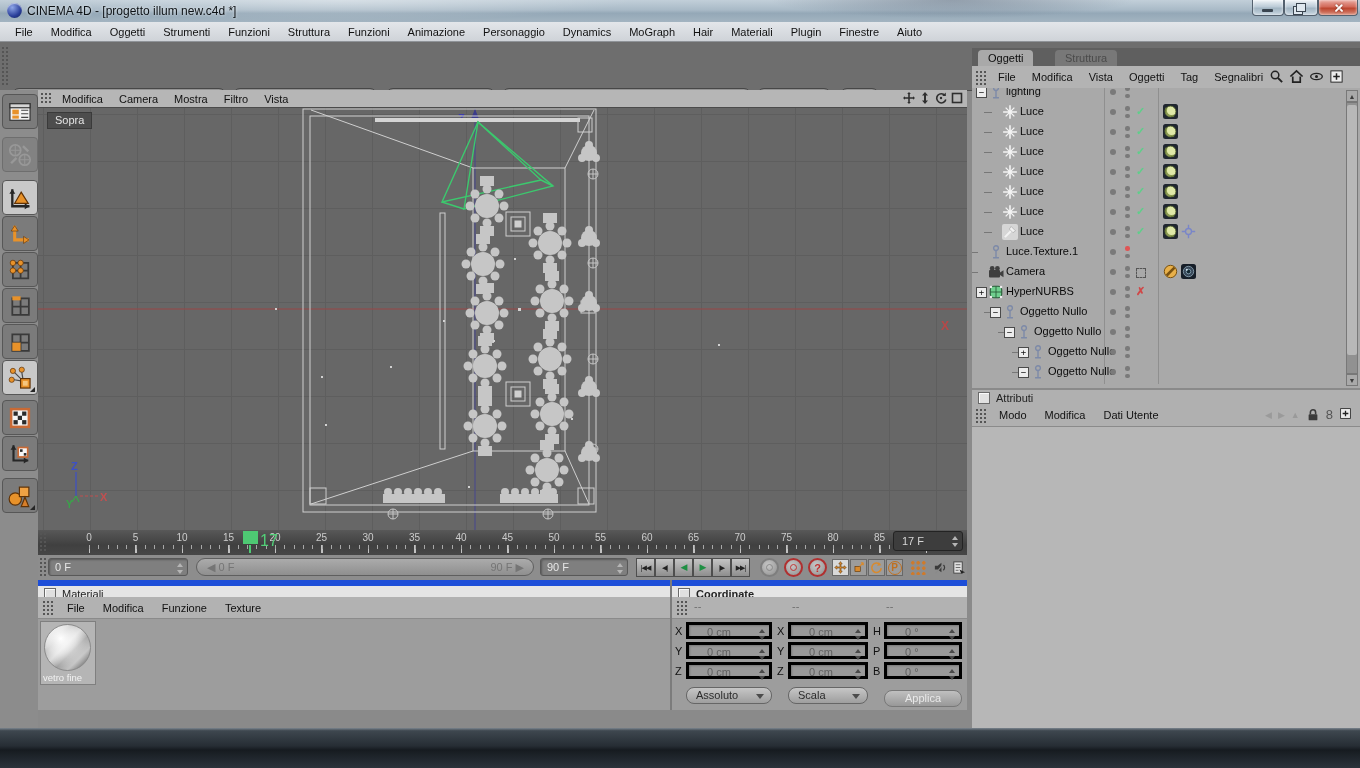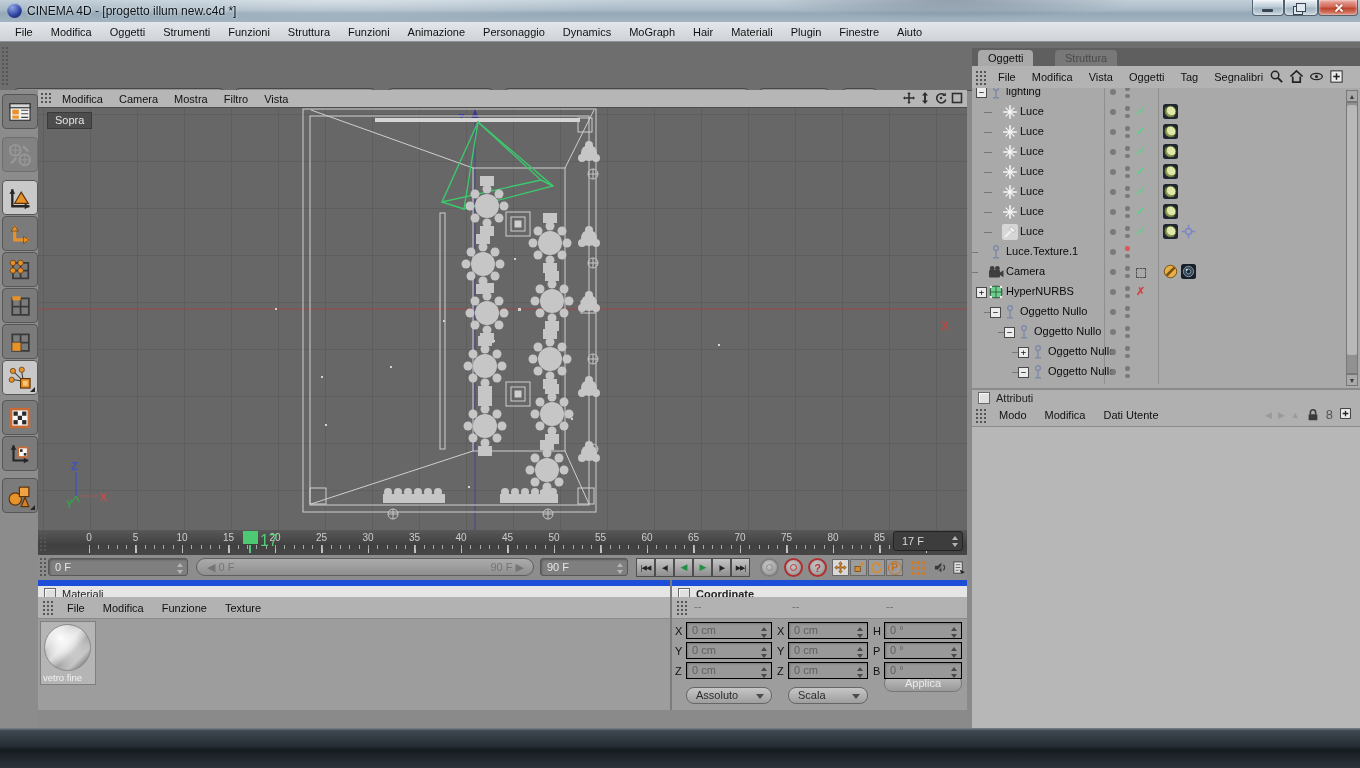--- a/index.html
+++ b/index.html
@@ -140,22 +140,22 @@
   .panel-menu .mitem{padding:2px 9px;}
   .panel-body{position:absolute;background:#9d9d9d;}
   .mat-tile{position:absolute;left:2px;top:2px;width:54px;height:62px;background:#b5b5b5;border:1px solid #7f7f7f;}
   .mat-sphere{position:absolute;left:3px;top:2px;width:47px;height:47px;border-radius:50%;
     background:
       linear-gradient(135deg, rgba(255,255,255,.55) 10%, transparent 30%, rgba(255,255,255,.5) 45%, transparent 60%, rgba(255,255,255,.4) 75%, transparent 85%),
       radial-gradient(circle at 35% 30%, #ffffff, #d9d9d9 35%, #a3a3a3 65%, #777 95%);
     border:1px solid #8a8a8a;box-sizing:border-box;}
   .mat-name{position:absolute;left:2px;top:50px;color:#f2f2f2;font-size:9.5px;white-space:nowrap;overflow:hidden;width:50px;}
   .clabel{position:absolute;font-size:11px;color:#111;}
-  .cfield{position:absolute;height:17px;background:#999;border:1px solid #000000;border-radius:0;color:#606060;
-    line-height:15px;padding-left:5px;box-sizing:border-box;box-shadow:inset 1px 1px 2px rgba(0,0,0,.22);}
+  .cfield{position:absolute;height:17px;background:#999;border:3px solid #000000;border-radius:0;color:#606060;
+    line-height:15px;padding-left:18px;box-sizing:border-box;box-shadow:inset 1px 1px 2px rgba(0,0,0,.22);}
   .dropdown{position:absolute;height:17px;background:linear-gradient(180deg,#c6c6c6,#9e9e9e);border:1px solid #666;border-radius:8px;
     line-height:15px;padding-left:9px;color:#2c2c2c;box-sizing:border-box;}
   .dd-arrow{position:absolute;right:7px;top:6px;border-left:4px solid transparent;border-right:4px solid transparent;border-top:5px solid #4c4c4c;}
   .applybtn{position:absolute;height:17px;background:linear-gradient(180deg,#c0c0c0,#989898);border:1px solid #787878;border-radius:8px;
     line-height:15px;text-align:center;color:#e9e9e9;box-sizing:border-box;}
   .hdr2{position:absolute;color:#6e6e6e;font-size:11px;}
 
   
   .statusbar{position:absolute;left:38px;top:710px;width:929px;height:18px;background:#b4b4b4;border-top:1px solid #d8d8d8;}
   .statusbar .txt{position:absolute;left:18px;top:3px;color:#101010;}
@@ -1078,21 +1078,21 @@
   <span class="hdr2" style="left:694px;top:600px;">--</span>
   <span class="hdr2" style="left:792px;top:600px;">--</span>
   <span class="hdr2" style="left:886px;top:600px;">--</span>
   <div class="panel-body" id="coordbody" style="left:672px;top:619px;width:295px;height:91px;">
     <div class="dropdown" style="left:14px;top:68px;width:86px;">
       <span>Assoluto</span><span class="dd-arrow"></span>
     </div>
     <div class="dropdown" style="left:116px;top:68px;width:80px;">
       <span>Scala</span><span class="dd-arrow"></span>
     </div>
-    <div class="applybtn" style="left:212px;top:56px;width:78px;">
+    <div class="applybtn" style="left:212px;top:71px;width:78px;">
       <span>Applica</span>
     </div>
   <span class="clabel" style="left: 3px; top: 6px;">X</span>
       <div class="cfield" style="left: 14px; top: 3px; width: 86px;">0 cm<span class="spin dark"></span></div>
       <span class="clabel" style="left: 3px; top: 26px;">Y</span>
       <div class="cfield" style="left: 14px; top: 23px; width: 86px;">0 cm<span class="spin dark"></span></div>
       <span class="clabel" style="left: 3px; top: 46px;">Z</span>
       <div class="cfield" style="left: 14px; top: 43px; width: 86px;">0 cm<span class="spin dark"></span></div>
       <span class="clabel" style="left: 105px; top: 6px;">X</span>
       <div class="cfield" style="left: 116px; top: 3px; width: 80px;">0 cm<span class="spin dark"></span></div>

